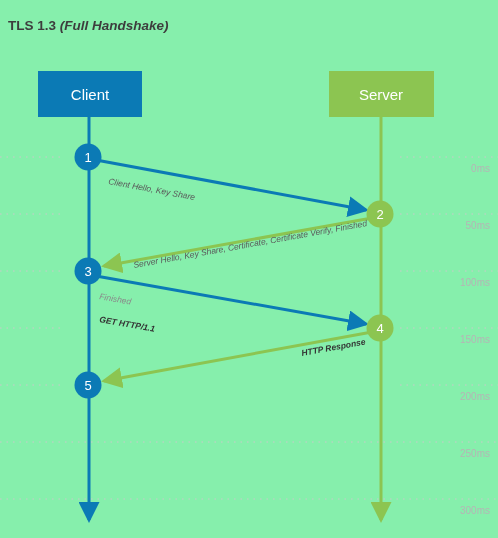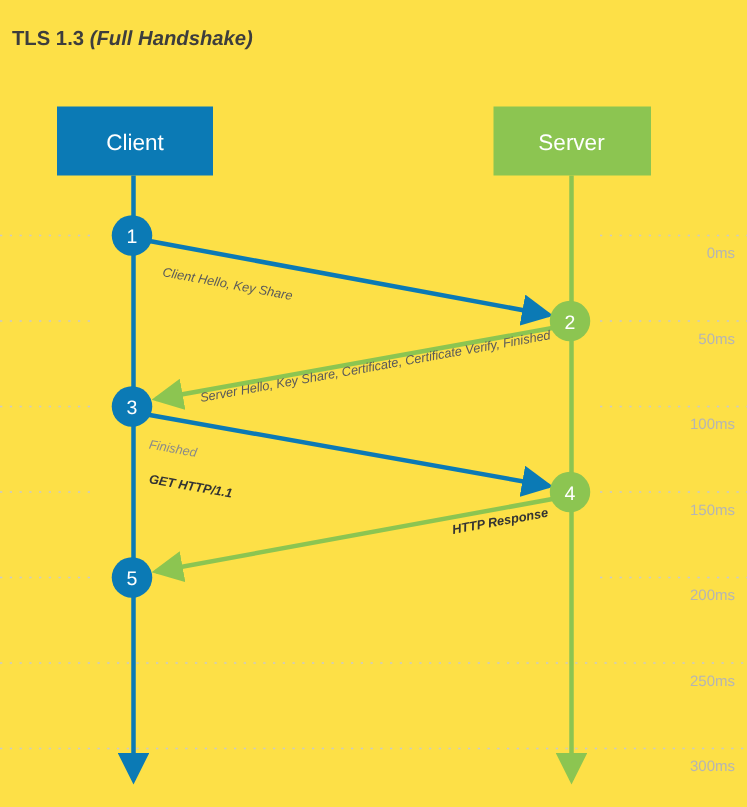--- a/index.html
+++ b/index.html
@@ -7,21 +7,21 @@
     padding: 0;
     background: #ffffff;
   }
   body {
     font-family: "Liberation Sans", sans-serif;
   }
   #diagram-root {
     position: relative;
     width: 498px;
     height: 538px;
-    background: #fde047;
+    background: #86efac;
     overflow: hidden;
   }
   #title {
     position: absolute;
     left: 8px;
     top: 18px;
     font-size: 13.5px;
     color: #3d3d3d;
     white-space: nowrap;
   }

